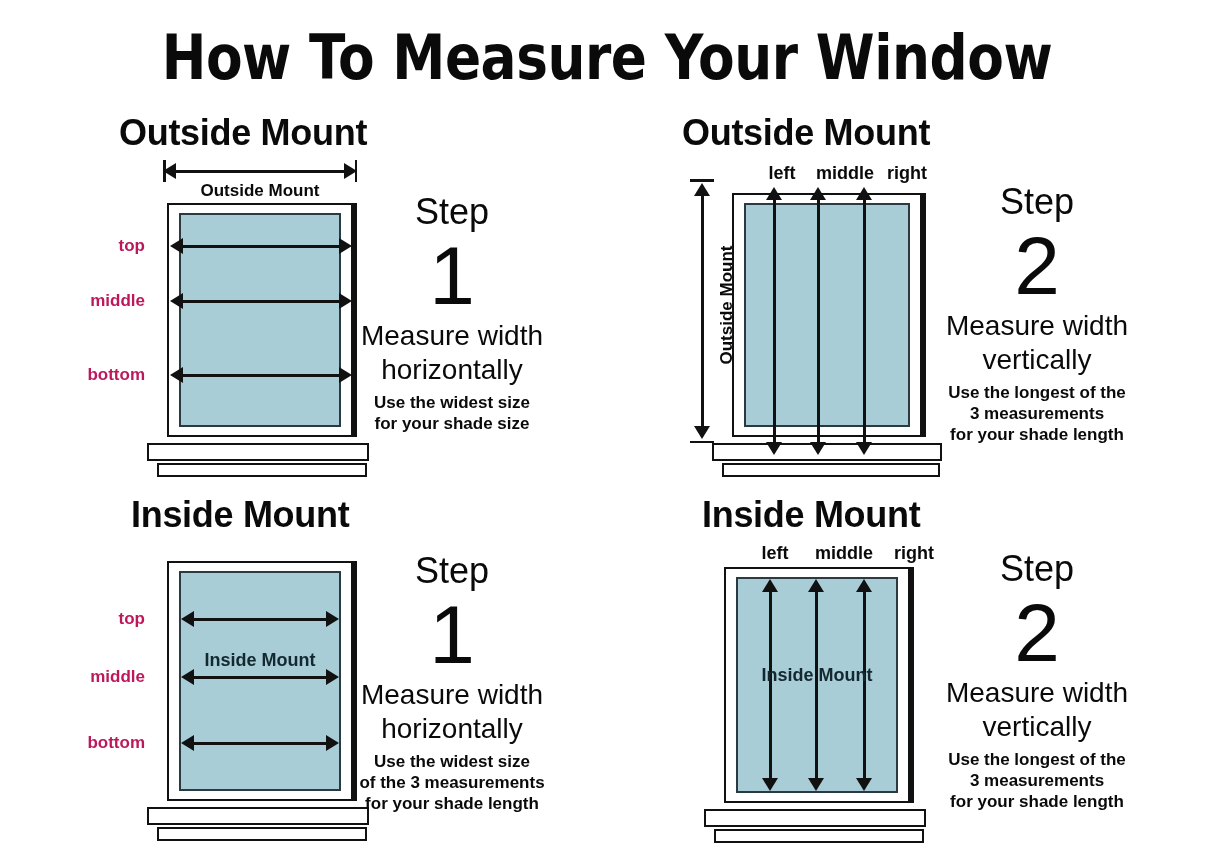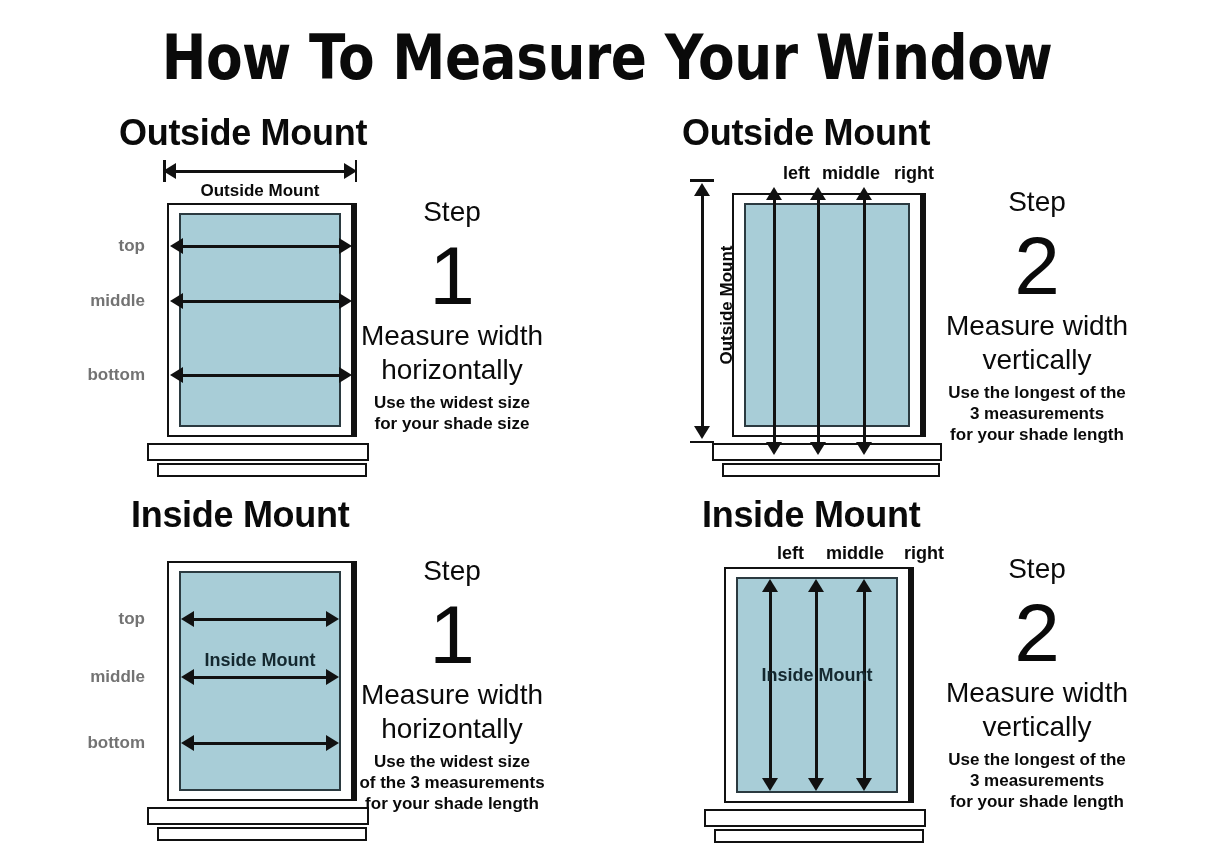--- a/index.html
+++ b/index.html
@@ -137,21 +137,21 @@
   .dim-v .tick.t { top: 0; }
   .dim-v .tick.b { bottom: 0; }
 
   
   .side-label {
     position: absolute;
     font-family: "Liberation Sans", sans-serif;
     font-weight: bold;
     font-size: 17px;
     line-height: 20px;
-    color: #737373;
+    color: #be185d;
     text-align: right;
     white-space: nowrap;
   }
 
   .dim-label {
     position: absolute;
     font-family: "Liberation Sans", sans-serif;
     font-weight: bold;
     font-size: 17px;
     line-height: 20px;
@@ -186,28 +186,28 @@
   .top-cols {
     position: absolute;
     font-family: "Liberation Sans", sans-serif;
     font-weight: bold;
     font-size: 18px;
     line-height: 20px;
     color: #0a0a0a;
     white-space: nowrap;
     display: flex;
   }
-  .top-cols span { display: inline-block; text-align: right; }
+  .top-cols span { display: inline-block; text-align: center; }
 
   
   .step-block { position: absolute; text-align: center; width: 230px; }
 
   .step-word {
     font-family: "Liberation Sans", sans-serif;
-    font-size: 28px;
+    font-size: 36px;
     line-height: 44px;
     font-weight: normal;
     color: #0a0a0a;
   }
   .step-num {
     font-family: "Liberation Sans", sans-serif;
     font-size: 82px;
     line-height: 84px;
     font-weight: normal;
     color: #0a0a0a;

